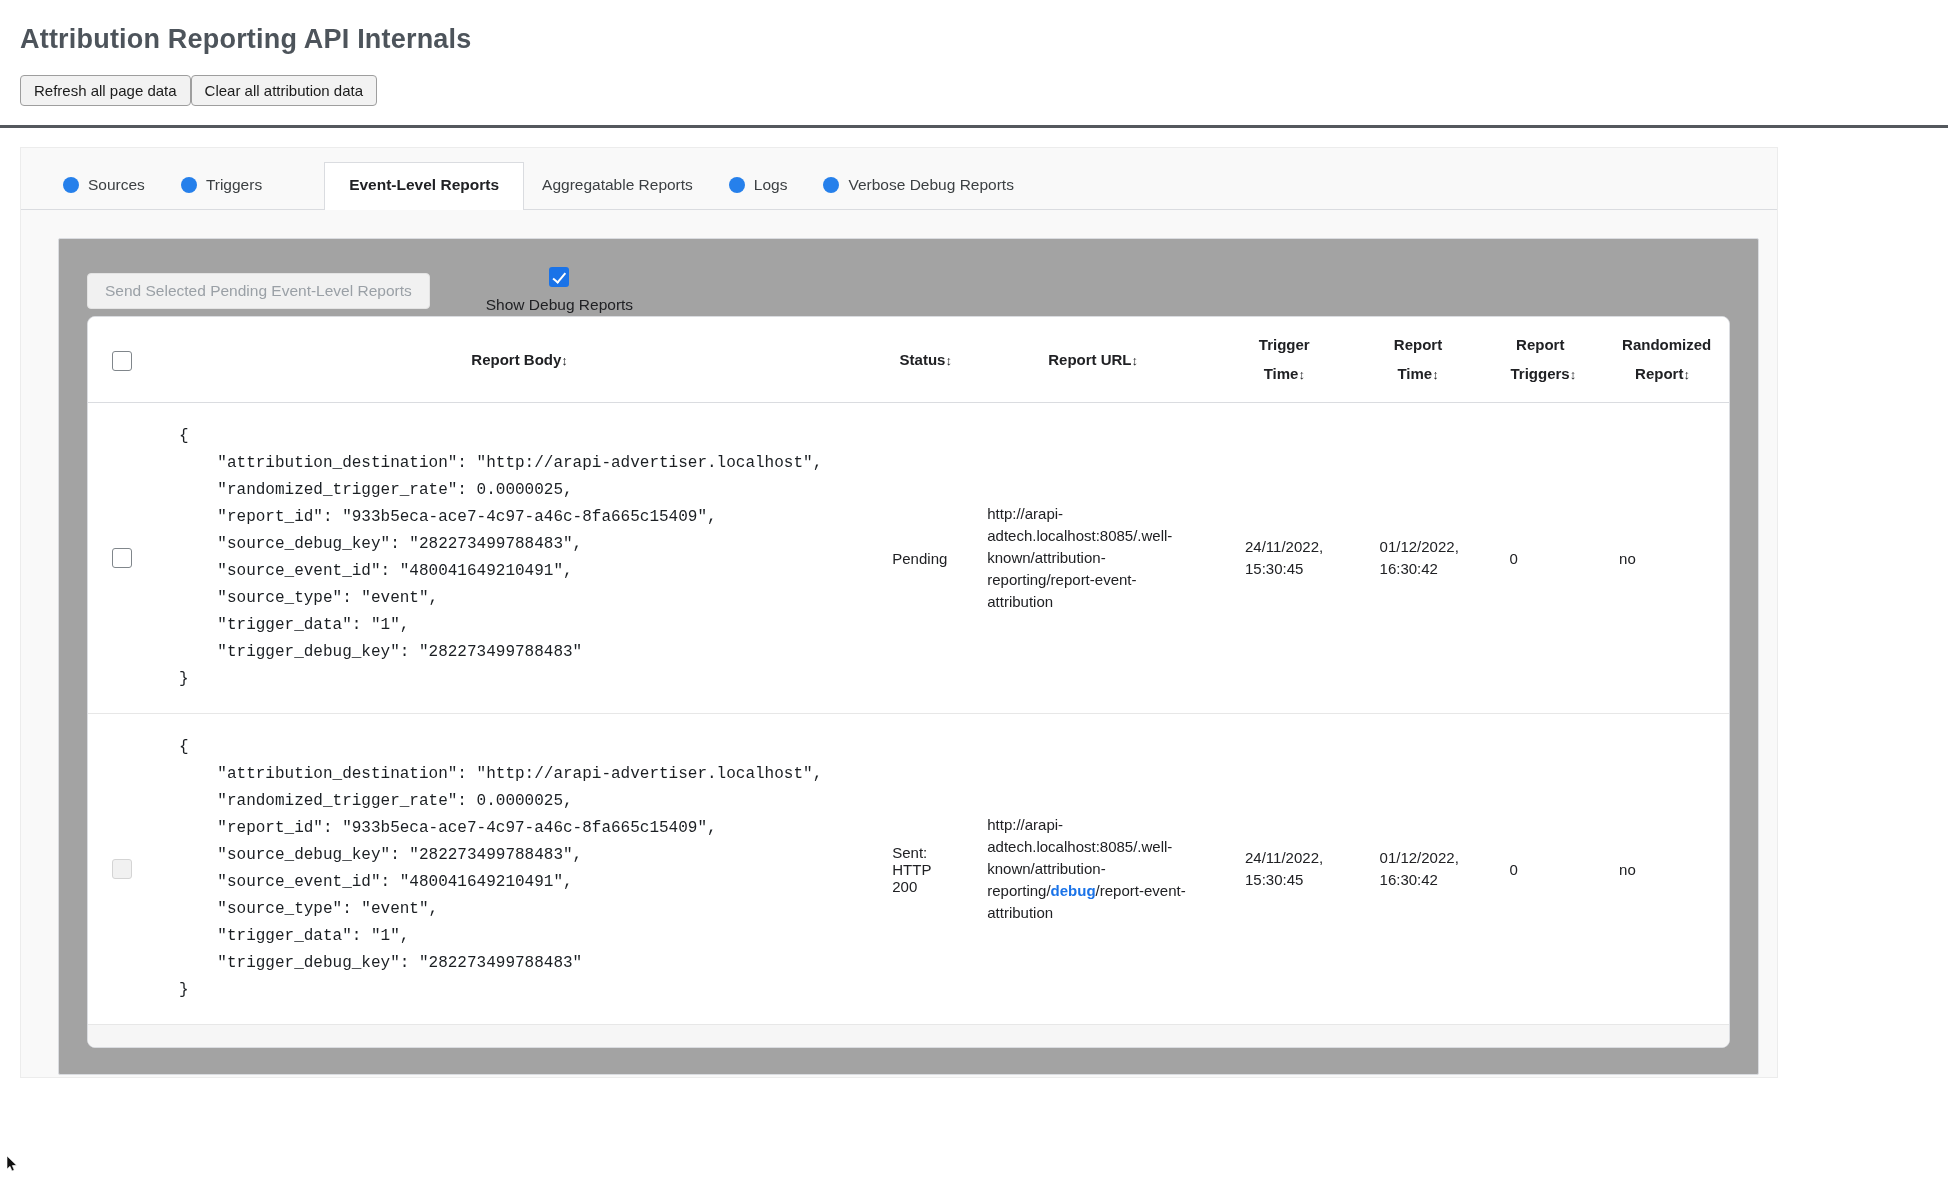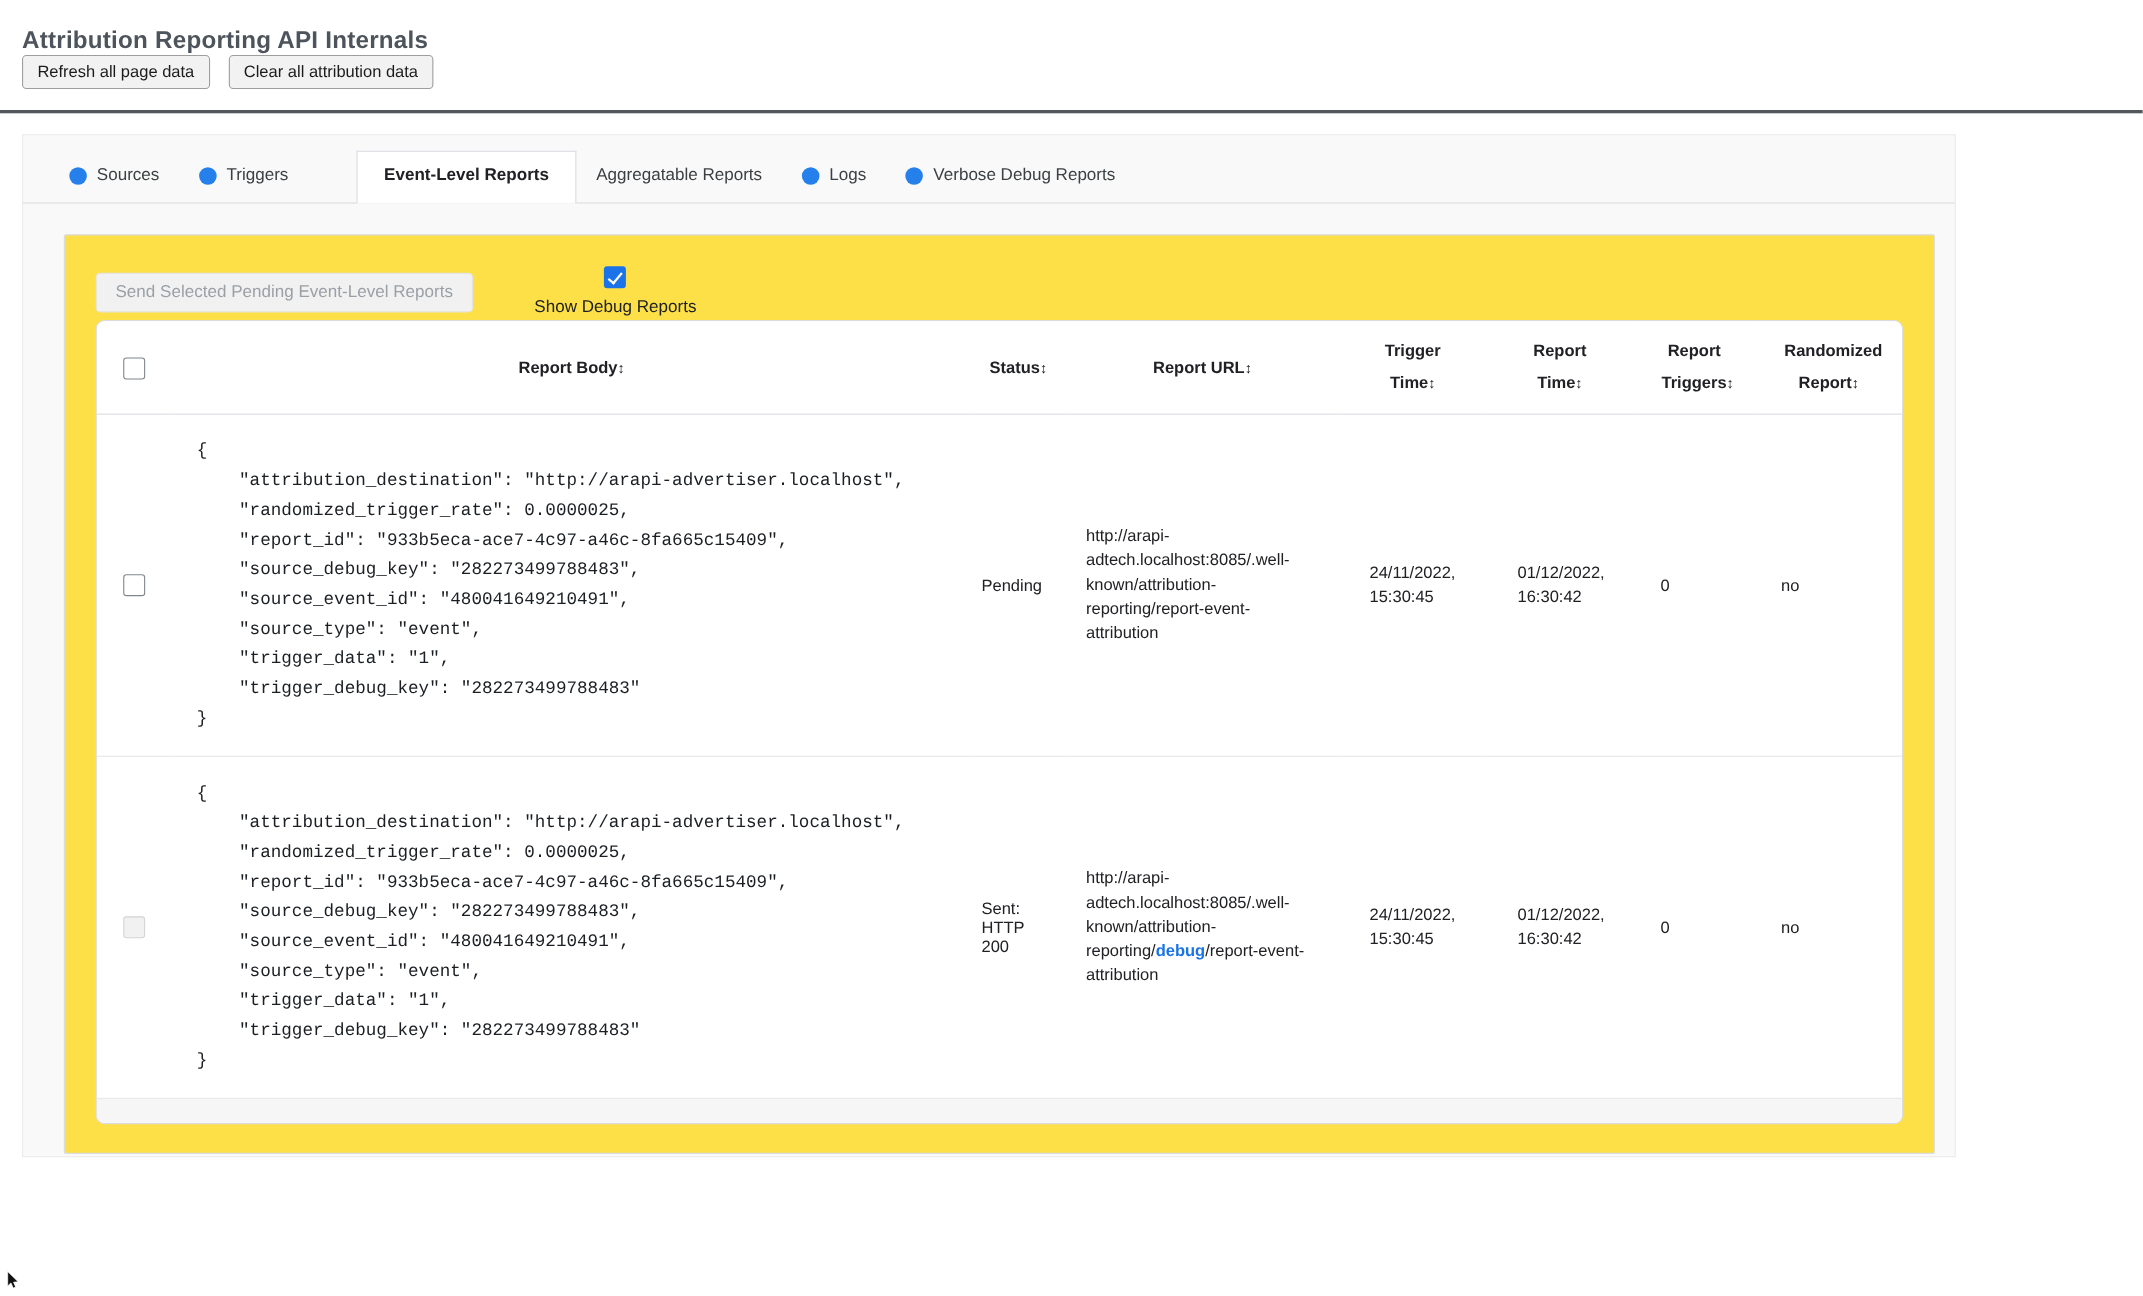--- a/index.html
+++ b/index.html
@@ -3,24 +3,24 @@
 <meta charset="utf-8">
 <style>
   * { box-sizing: border-box; }
   html,body { margin:0; padding:0; }
   body {
     width:1948px; height:1178px; background:#ffffff;
     font-family:"Liberation Sans", sans-serif; color:#202124;
     position:relative; overflow:hidden;
   }
   .header-area { padding:14px 20px 0 20px; }
-  h1.page-title { margin:10px 0 0 0; font-size:22px; font-weight:bold; color:#4d545b; letter-spacing:0.2px; }
+  h1.page-title { margin:10px 0 0 0; font-size:27px; font-weight:bold; color:#4d545b; letter-spacing:0.2px; }
   p.intro { margin:38px 0 0 0; font-size:15.5px; color:#202124; }
   p.intro b { font-weight:bold; }
-  .header-buttons { display:flex; gap:17px; }
+  .header-buttons { margin-top:20px; display:flex; }
   button.hdr-btn {
     font-family:"Liberation Sans", sans-serif; font-size:15px; color:#1b1b1b;
     background:#f2f2f2; border:1px solid #9e9e9e; border-radius:4px;
     padding:5px 13px; height:31px; cursor:pointer;
   }
   .divider { height:3px; background:#54585d; border:none; margin:19px 0 0 0; }
 
   .card {
     margin:19px 18px 0 20px; width:1758px;
     background:#f9f9f9; border:1px solid #ececec;
@@ -36,21 +36,21 @@
     white-space:nowrap;
   }
   .tab .dot { width:16px; height:16px; border-radius:50%; background:#2680eb; }
   .tab.active {
     background:#ffffff; border:1px solid #dadce0; border-bottom:none;
     font-weight:bold; color:#202124; margin-bottom:-1px; padding:13px 24px 16px 24px;margin-left:44px;
   }
   h2.section-heading { margin:24px 0 0 37px; font-size:21px; font-weight:bold; color:#202124; }
 
   .report-panel {
-    margin:28px 18px 0 37px; background:#fde047;
+    margin:28px 18px 0 37px; background:#a3a3a3;
     border:1px solid #dadce0; border-radius:2px;
     padding:28px 28px 26px 28px;
   }
   .toolbar { display:flex; align-items:center; margin-bottom:2px; }
   button.send-btn {
     font-family:"Liberation Sans", sans-serif; font-size:15.5px; color:#9aa0a6;
     background:#f1f1f1; border:1px solid #e3e3e3; border-radius:4px;
     padding:8px 17px; cursor:default;
   }
   .debug-toggle { display:flex; align-items:center; gap:9px; margin-left:56px; cursor:pointer;flex-direction:column; }

